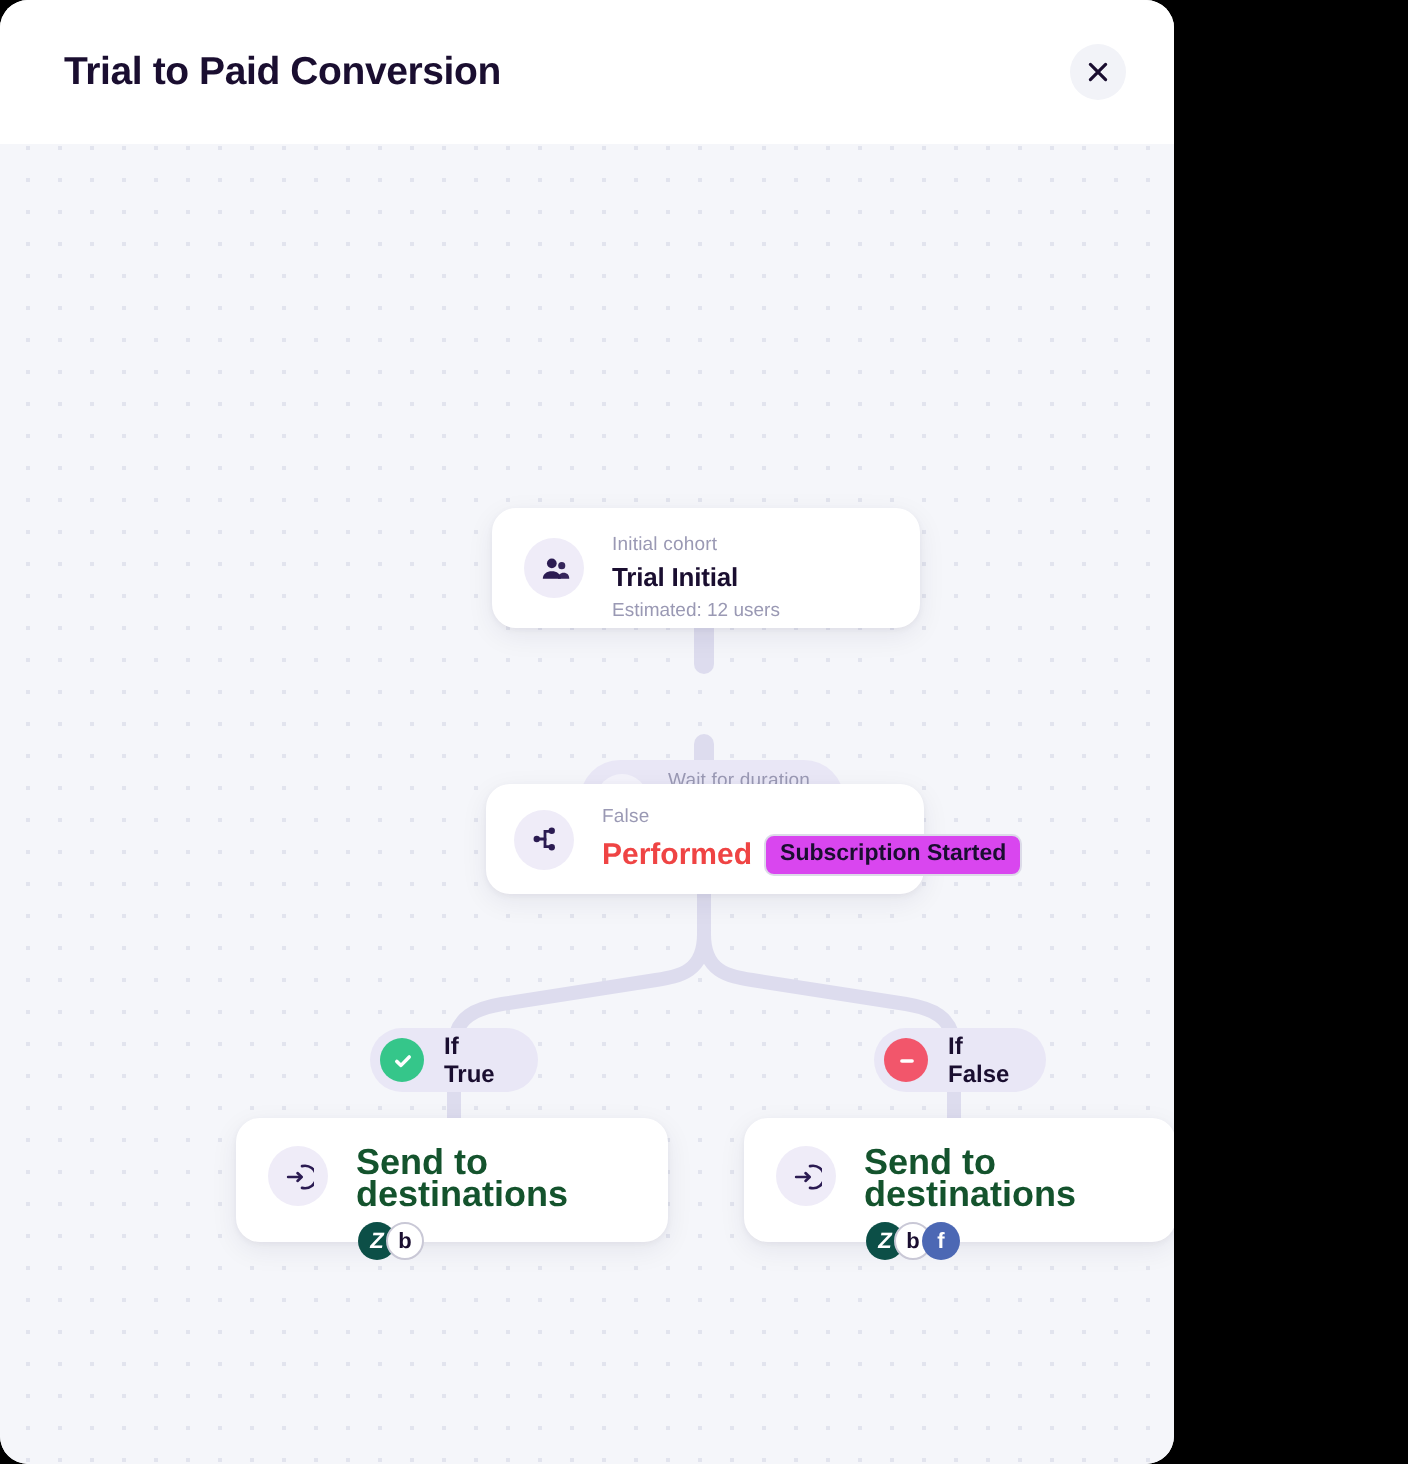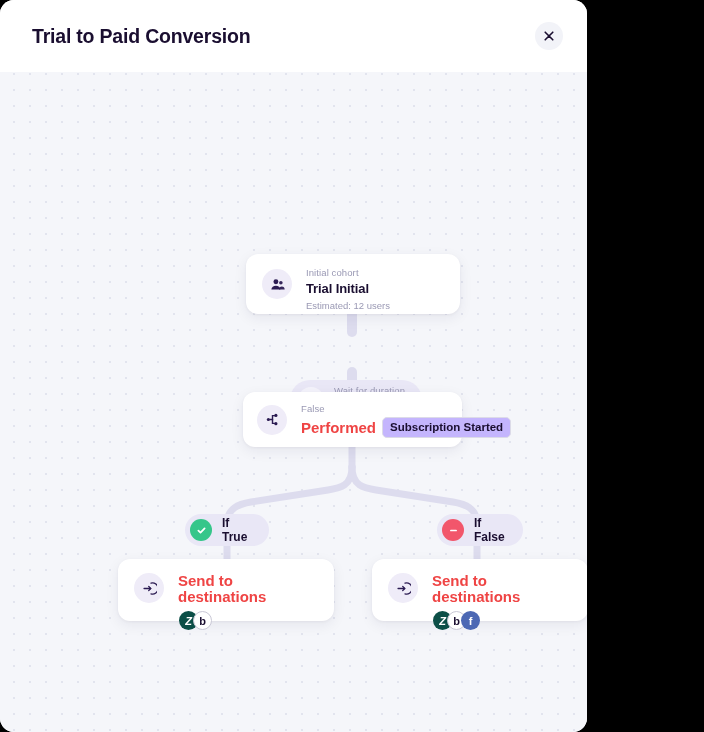--- a/index.html
+++ b/index.html
@@ -172,21 +172,21 @@
   }
   .split-performed {
     font-size: 15px;
     font-weight: bold;
     color: #ef4444;
   }
   .split-chip {
     font-size: 11.5px;
     font-weight: bold;
     color: #1a0e30;
-    background: #c4b5fd;
+    background: #d946ef;
     border: 1px solid #dcdbe8;
     border-radius: 5px;
     padding: 3px 7px;
     line-height: 13px;
     white-space: nowrap;
   }
 
   
   .branch-pill {
     position: absolute;
@@ -217,23 +217,23 @@
   
   .dest-node { position: absolute; width: 216px; height: 62px; }
   #node-dest-true  { left: 118px; top: 487px; }
   #node-dest-false { left: 372px; top: 487px; }
   .dest-node .card {
     width: 100%; height: 100%;
     align-items: flex-start;
     padding: 14px 16px;
   }
   .dest-title {
-    font-size: 15px;
-    font-weight: bold;
-    color: #ef4444;
+    font-size: 18px;
+    font-weight: bold;
+    color: #14532d;
     line-height: 16px;
   }
   .avatars {
     display: flex;
     align-items: center;
     margin-top: 6px;
     padding-left: 1px;
   }
   .avatar {
     width: 19px; height: 19px;

